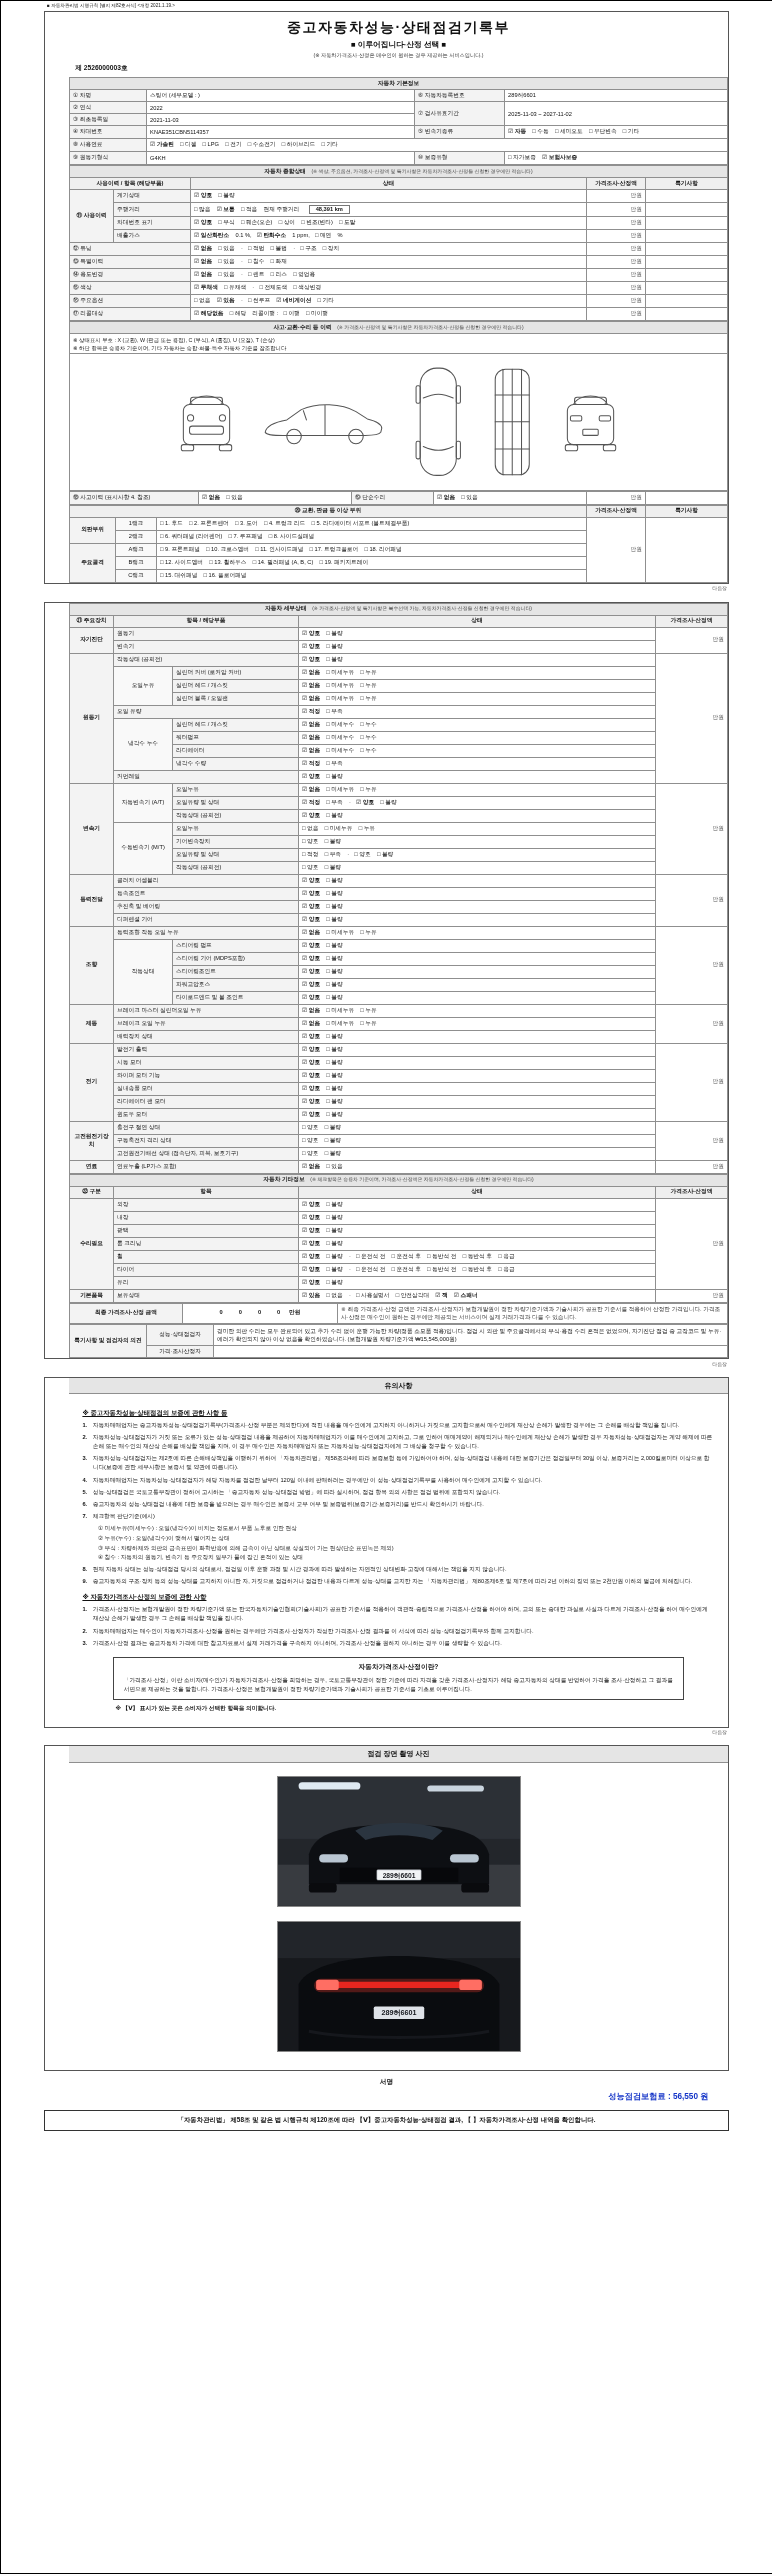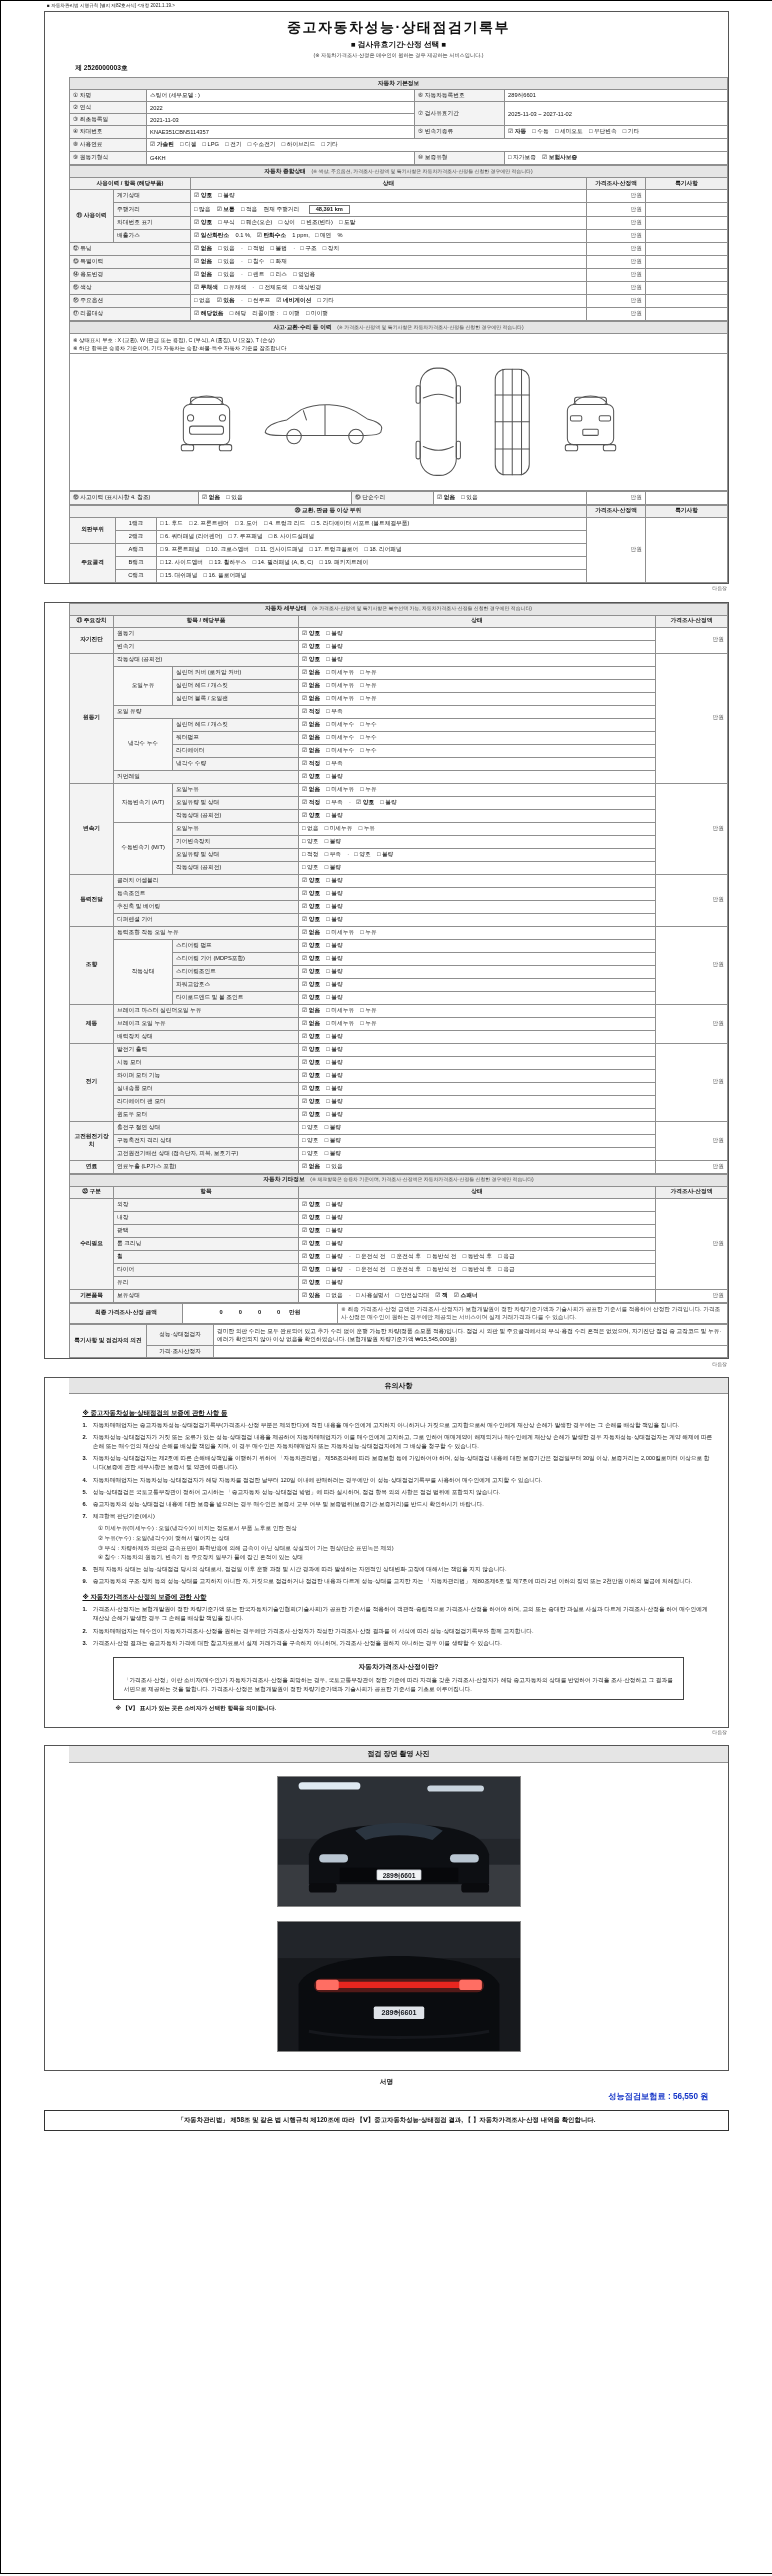--- a/index.html
+++ b/index.html
@@ -61,21 +61,21 @@
 <body>
 
 <div class="frame">
 <div class="sheet">
 
   <div class="topline">■ 자동차관리법 시행규칙 [별지 제82호서식] &lt;개정 2021.1.19.&gt;</div>
 
   <div class="pagebox">
 
     <div class="doc-title">중고자동차성능·상태점검기록부</div>
-    <div class="doc-sub">■ 검사유효기간·산정 선택 ■</div>
+    <div class="doc-sub">■ 이루어집니다·산정 선택 ■</div>
     <div class="doc-subnote">(※ 자동차가격조사·산정은 매수인이 원하는 경우 제공하는 서비스입니다.)</div>
     <div class="doc-no">제 2526000003호</div>
 
     <table class="tbl">
       <colgroup>
             <col style="width:77px">
             <col style="width:268px">
             <col style="width:90px">
             <col>
           </colgroup>

